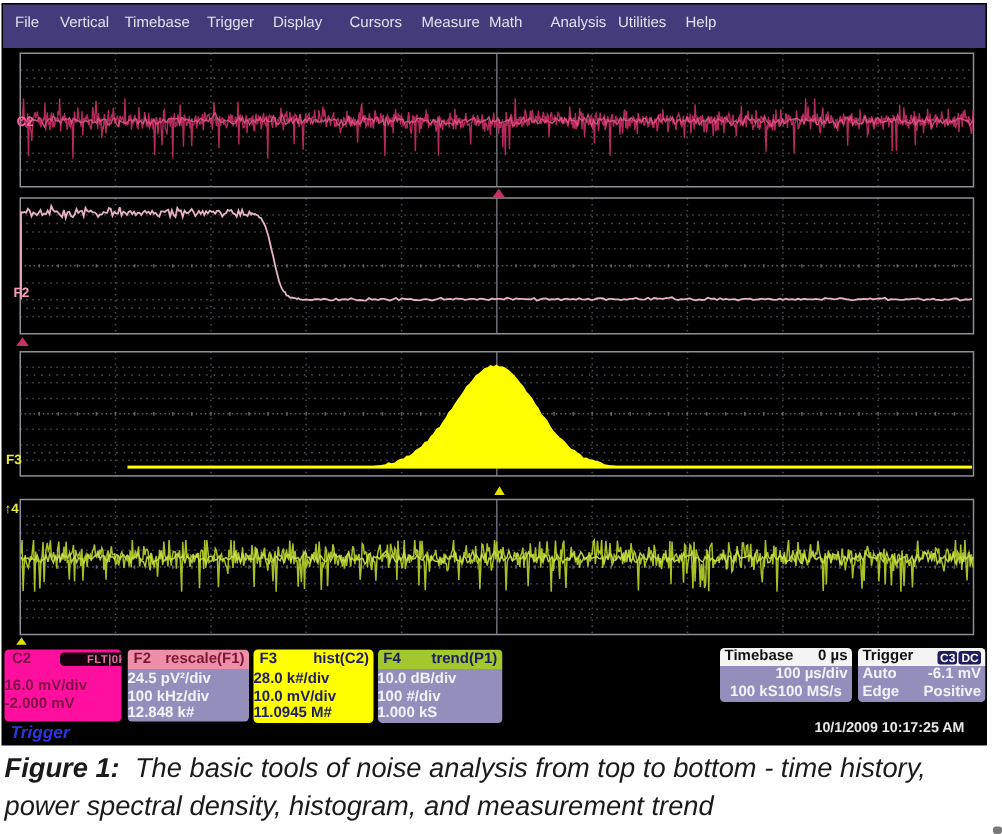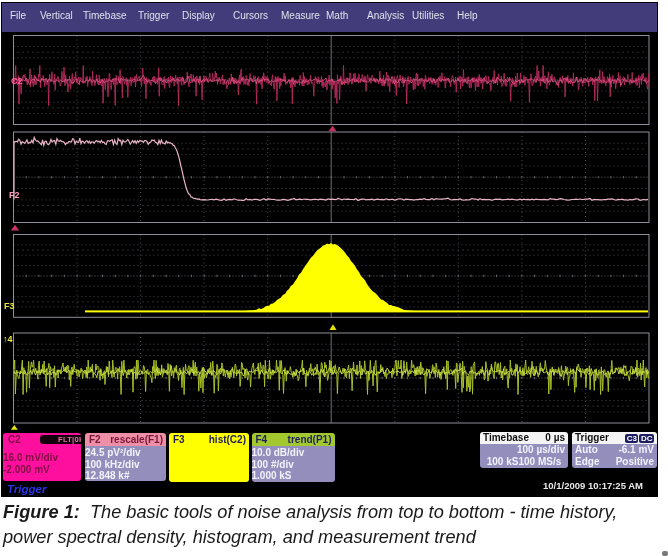--- a/index.html
+++ b/index.html
@@ -134,20 +134,21 @@
       <span>F2</span>
       <span style="float:right">rescale(F1)</span>
     </div>
   <div class="lavbody rt" style="height:48px;padding-top:1px">24.5 pV²/div<br>100 kHz/div<br>12.848 k#</div>
 </div>
 <div class="box" style="left:169px;top:433px;width:80px;height:48.5px;background:#ffff00;color:#1d1d60">
   <div class="bxh">
       <span>F3</span>
       <span style="float:right">hist(C2)</span>
     </div>
+  <div class="rt" style="padding-top:1px">28.0 k#/div<br>10.0 mV/div<br>11.0945 M#</div>
 </div>
 <div class="box" style="left:251.5px;top:433px;width:83px;height:48.5px">
   <div class="bxh" style="background:#a2c82d;color:#1d1d60">
       <span>F4</span>
       <span style="float:right">trend(P1)</span>
     </div>
   <div class="lavbody rt" style="height:35.5px;padding-top:1px">10.0 dB/div<br>100 #/div<br>1.000 kS</div>
 </div>
 <div class="box" style="left:480px;top:432px;width:88px;height:36px">
   <div style="background:#f4f4f4;color:#111;height:12px;line-height:12px;padding:0 3px;display:flex;justify-content:space-between">

